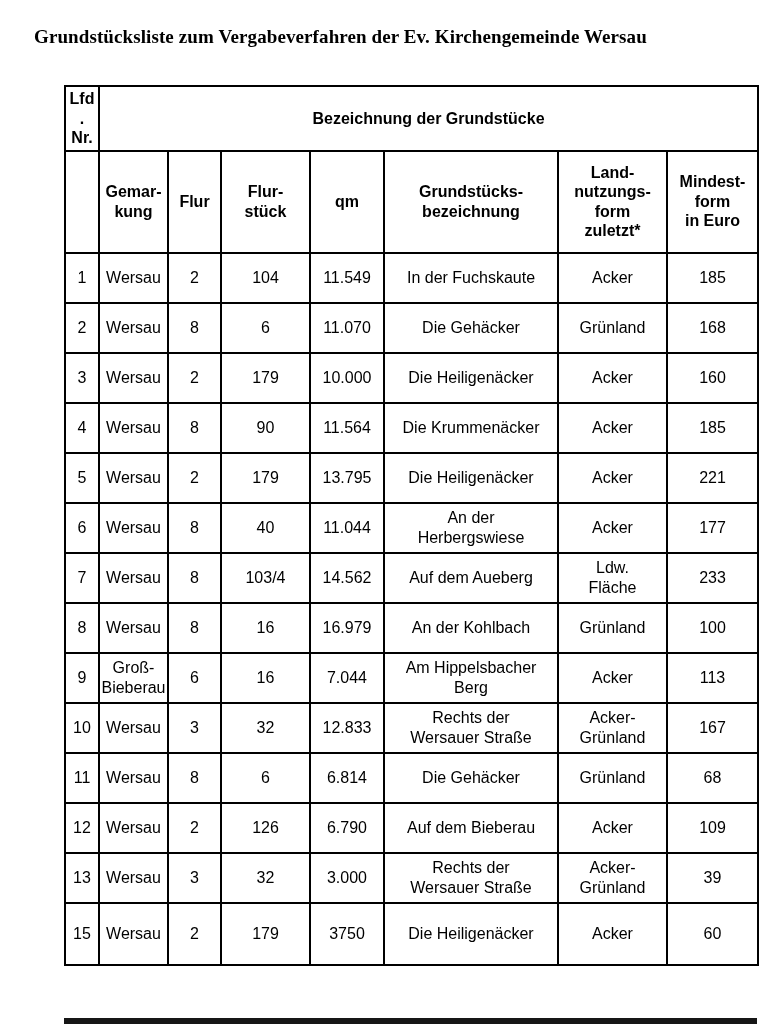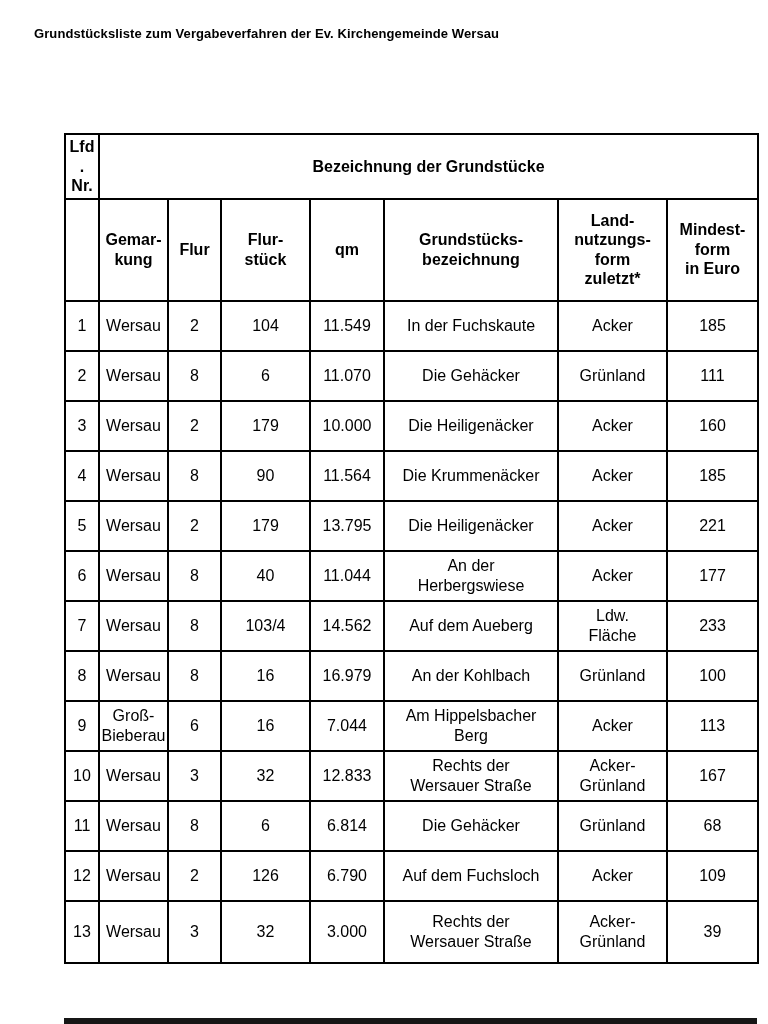--- a/index.html
+++ b/index.html
@@ -16,33 +16,33 @@
     position: relative;
     width: 768px;
     height: 1024px;
     background: #ffffff;
   }
   .doc-title {
     margin: 0;
     position: absolute;
     left: 34px;
     top: 26px;
-    font-size: 13px;
+    font-size: 19px;
     font-weight: bold;
     letter-spacing: 0.1px;
     white-space: nowrap;
+    font-family: Liberation Serif, serif;
   }
   table.grundstueck-table {
     position: absolute;
     left: 64px;
     top: 85px;
     width: 693px;
     border-collapse: collapse;
     table-layout: fixed;
-    margin-top: 48px;
   }
   .grundstueck-table th,
   .grundstueck-table td {
     border: 2px solid #000000;
     text-align: center;
     vertical-align: middle;
     white-space: pre-line;
     font-size: 16px;
     line-height: 1.22;
     padding: 2px 1px;
@@ -122,21 +122,21 @@
     </tr>
 
     <tr>
       <td class="col-nr">2</td>
       <td class="col-gemarkung">Wersau</td>
       <td class="col-flur">8</td>
       <td class="col-flurstueck">6</td>
       <td class="col-qm">11.070</td>
       <td class="col-bezeichnung">Die Gehäcker</td>
       <td class="col-nutzung">Grünland</td>
-      <td class="col-gebot">111</td>
+      <td class="col-gebot">168</td>
     </tr>
 
     <tr>
       <td class="col-nr">3</td>
       <td class="col-gemarkung">Wersau</td>
       <td class="col-flur">2</td>
       <td class="col-flurstueck">179</td>
       <td class="col-qm">10.000</td>
       <td class="col-bezeichnung">Die Heiligenäcker</td>
       <td class="col-nutzung">Acker</td>
@@ -236,37 +236,47 @@
       <td class="col-nutzung">Grünland</td>
       <td class="col-gebot">68</td>
     </tr>
 
     <tr>
       <td class="col-nr">12</td>
       <td class="col-gemarkung">Wersau</td>
       <td class="col-flur">2</td>
       <td class="col-flurstueck">126</td>
       <td class="col-qm">6.790</td>
-      <td class="col-bezeichnung">Auf dem Fuchsloch</td>
+      <td class="col-bezeichnung">Auf dem Bieberau</td>
       <td class="col-nutzung">Acker</td>
       <td class="col-gebot">109</td>
     </tr>
 
     <tr>
       <td class="col-nr">13</td>
       <td class="col-gemarkung">Wersau</td>
       <td class="col-flur">3</td>
       <td class="col-flurstueck">32</td>
       <td class="col-qm">3.000</td>
       <td class="col-bezeichnung">Rechts der
 Wersauer Straße</td>
       <td class="col-nutzung">Acker-
 Grünland</td>
       <td class="col-gebot">39</td>
     </tr>
 
 
+    <tr>
+      <td class="col-nr">15</td>
+      <td class="col-gemarkung">Wersau</td>
+      <td class="col-flur">2</td>
+      <td class="col-flurstueck">179</td>
+      <td class="col-qm">3750</td>
+      <td class="col-bezeichnung">Die Heiligenäcker</td>
+      <td class="col-nutzung">Acker</td>
+      <td class="col-gebot">60</td>
+    </tr>
   </tbody>
   </table>
 
   <div class="bottom-bar"></div>
 
 </div>
 
 </body></html>

